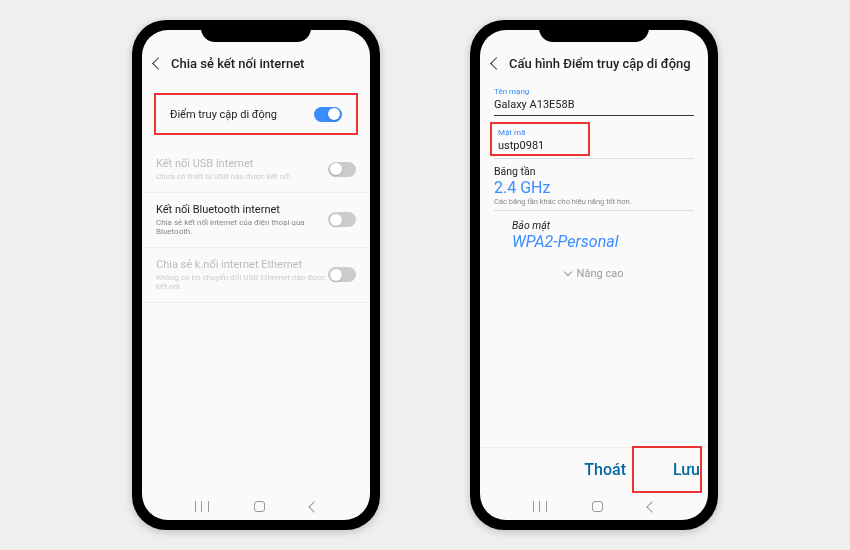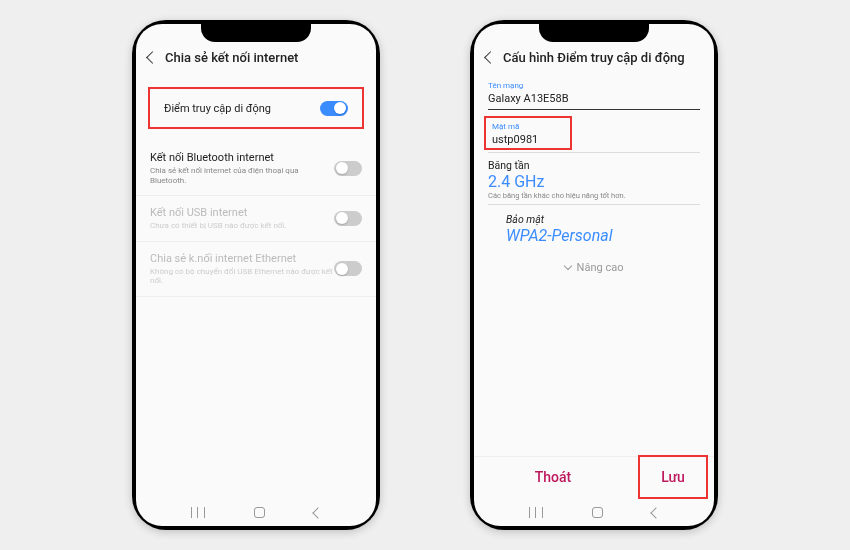--- a/index.html
+++ b/index.html
@@ -11,21 +11,21 @@
       display: flex;
       justify-content: center;
       align-items: center;
       gap: 90px;
     }
     .phone {
       width: 248px;
       height: 510px;
       background: #000;
       border-radius: 34px;
-      padding: 4px;
+      padding: 10px;
       position: relative;
       box-shadow: 0 2px 8px rgba(0,0,0,0.2);
     }
     .notch {
       position: absolute;
       top: 0;
       left: 50%;
       transform: translateX(-50%);
       width: 110px;
       height: 22px;
@@ -154,21 +154,21 @@
       color: #888;
     }
     .field-value-link {
       font-size: 16px;
       color: #3a8cff;
     }
     .pwd-box {
       border: 2px solid #e33;
       padding: 4px 6px 2px;
       margin: 6px 10px 2px;
-      width: 88px;
+      width: 100px;
     }
     .advanced {
       text-align: center;
       padding: 12px 0;
       font-size: 11px;
       color: #999;
     }
     .chevron-down {
       display: inline-block;
       width: 6px; height: 6px;
@@ -177,25 +177,25 @@
       transform: rotate(45deg);
       margin-right: 6px;
       vertical-align: 2px;
     }
     .bottom-actions {
       display: flex;
       border-top: 1px solid #eee;
     }
     .action-btn {
       flex: 1;
-      text-align: center;
+      text-align: right;
       padding: 12px 0;
-      font-size: 14px;
+      font-size: 16px;
       font-weight: 500;
-      color: #be185d;
+      color: #0369a1;
       position: relative;
     }
     .action-btn.highlighted {
       border: 2px solid #e33;
       margin: -2px 6px 2px 6px;
       flex: 0 0 70px;
     }
   </style>
 </head>
 <body>
@@ -209,29 +209,29 @@
     </div>
     <div class="content">
       <div class="setting-row highlighted">
         <div class="row-text">
           <div class="row-title">Điểm truy cập di động</div>
         </div>
         <div class="toggle on"></div>
       </div>
       <div class="setting-row">
         <div class="row-text">
+          <div class="row-title disabled">Kết nối USB internet</div>
+          <div class="row-sub disabled">Chưa có thiết bị USB nào được kết nối.</div>
+        </div>
+        <div class="toggle"></div>
+      </div>
+      <div class="setting-row">
+        <div class="row-text">
           <div class="row-title">Kết nối Bluetooth internet</div>
           <div class="row-sub">Chia sẻ kết nối internet của điện thoại qua Bluetooth.</div>
-        </div>
-        <div class="toggle"></div>
-      </div>
-      <div class="setting-row">
-        <div class="row-text">
-          <div class="row-title disabled">Kết nối USB internet</div>
-          <div class="row-sub disabled">Chưa có thiết bị USB nào được kết nối.</div>
         </div>
         <div class="toggle"></div>
       </div>
       <div class="setting-row">
         <div class="row-text">
           <div class="row-title disabled">Chia sẻ k.nối internet Ethernet</div>
           <div class="row-sub disabled">Không có bộ chuyển đổi USB Ethernet nào được kết nối.</div>
         </div>
         <div class="toggle"></div>
       </div>

